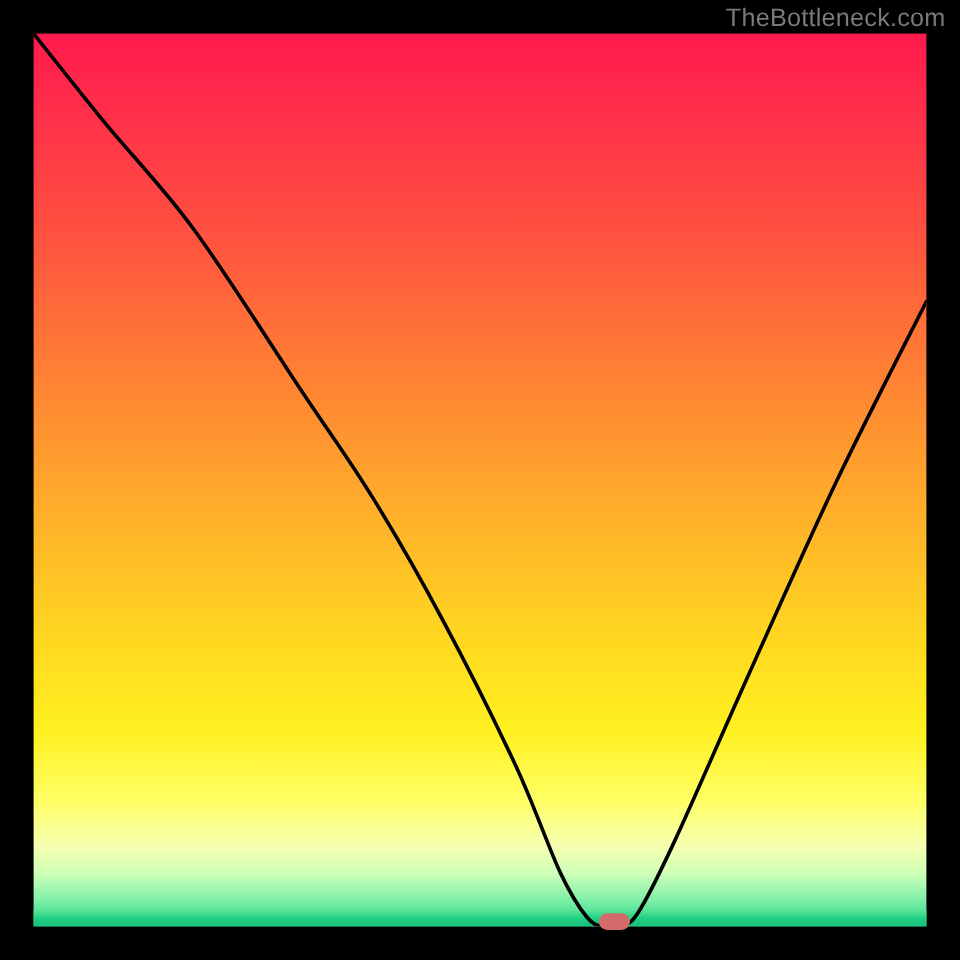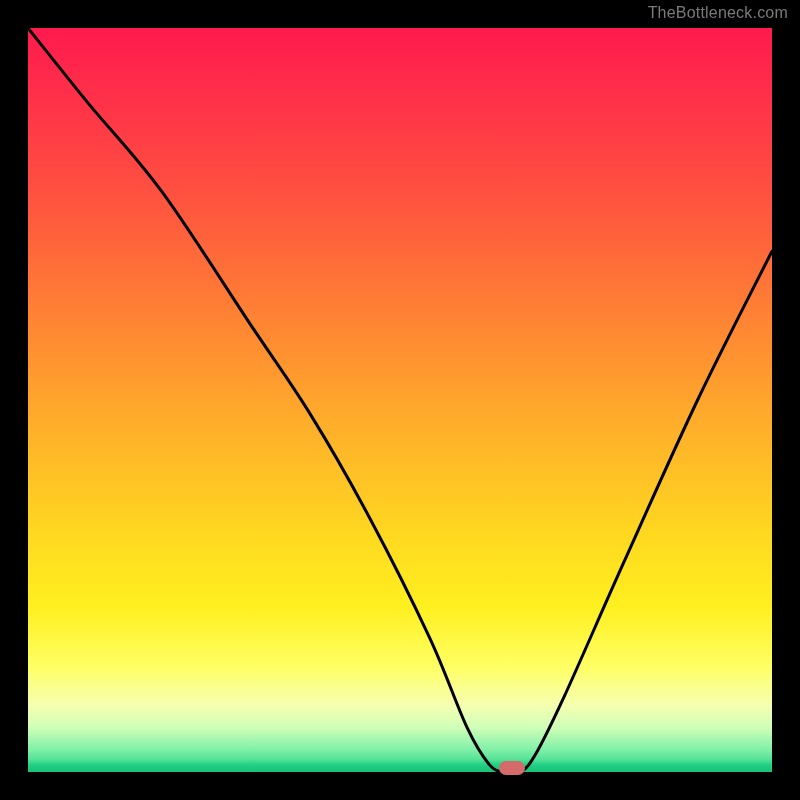--- a/index.html
+++ b/index.html
@@ -15,21 +15,21 @@
     position: relative;
     width: 800px;
     height: 800px;
     background: #000;
   }
   .watermark {
     position: absolute;
     top: 4px;
     right: 12px;
     color: #7a7a7a;
-    font-size: 16px;
+    font-size: 21px;
     font-weight: 500;
     letter-spacing: 0.2px;
     z-index: 40;
   }
   .plot {
     position: absolute;
     left: 28px;
     top: 28px;
     width: 744px;
     height: 744px;

